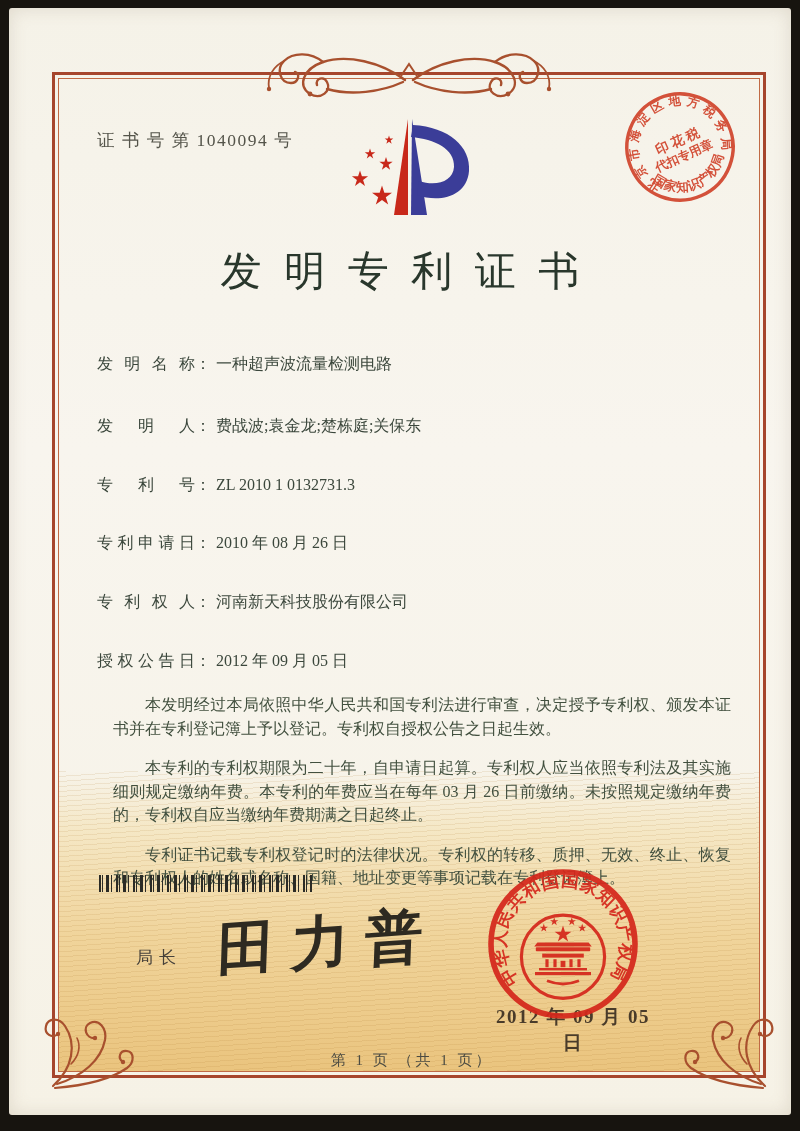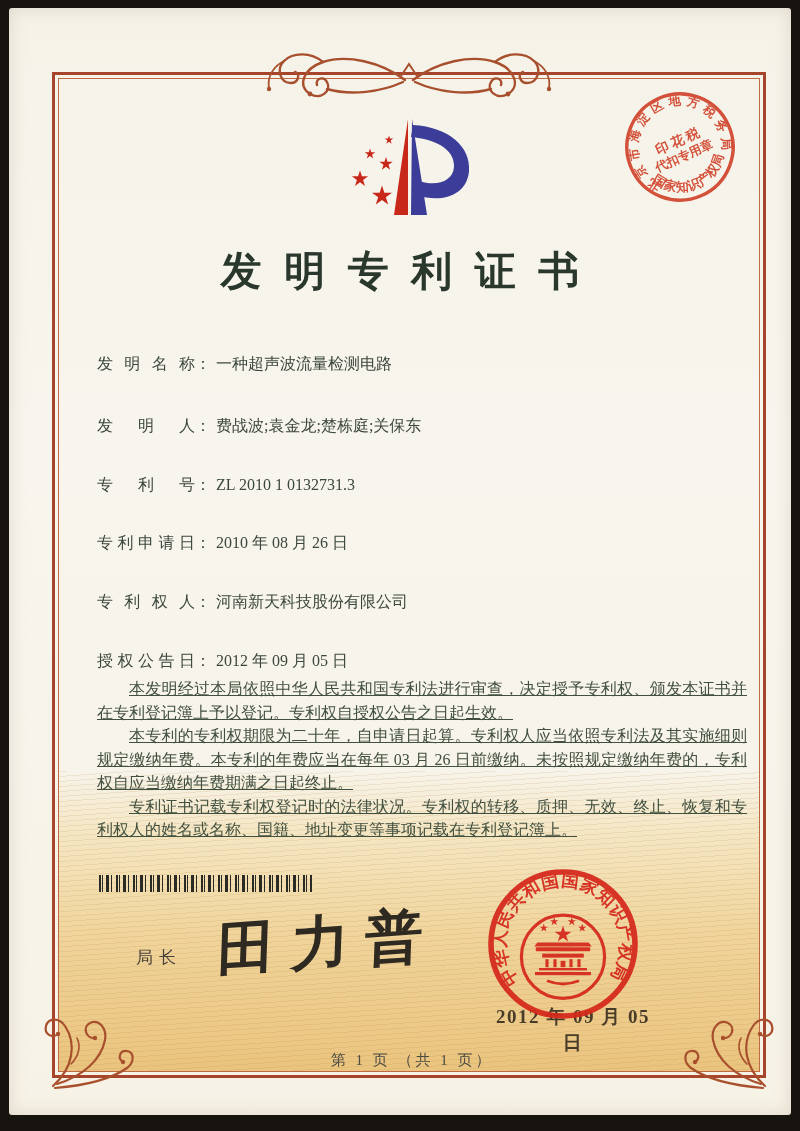--- a/index.html
+++ b/index.html
@@ -37,37 +37,37 @@
     font-size:17.5px;letter-spacing:1.5px;color:#54544a;
   }
   .logo{position:absolute;left:322px;top:95px;width:150px;height:130px;}
   .stamp{
     position:absolute;left:612px;top:80px;width:118px;height:118px;
     transform:rotate(-24deg);opacity:.88;
   }
   .title{
     position:absolute;left:0;top:236px;width:100%;
     display:flex;justify-content:center;
-    font-size:41px;font-weight:bold;color:#29372c;
+    font-size:41px;font-weight:normal;color:#29372c;
   }
   .title span{letter-spacing:.55em;margin-right:-.55em;}
 
   .row{
     position:absolute;left:88px;display:flex;align-items:baseline;
     font-size:16px;color:#3b473c;
   }
   .row .lab{display:inline-block;width:98px;text-align:justify;text-align-last:justify;}
   .row .col{margin-right:5px;}
   .r0{top:346px}.r1{top:408px}.r2{top:467px}.r3{top:525px}.r4{top:584px}.r5{top:643px}
 
   .paras{
     position:absolute;left:88px;top:669px;width:650px;
     font-size:16px;line-height:23.5px;text-align:justify;color:#42503f;
   }
-  .paras p{margin:0;text-indent:2em;text-decoration:underline;}
+  .paras p{margin:16px;text-indent:2em;}
 
   .barcode{
     position:absolute;left:90px;top:867px;width:213px;height:17px;
     background:repeating-linear-gradient(90deg,
       #2b2b26 0 2px, rgba(0,0,0,0) 2px 3px,
       #2b2b26 3px 4px, rgba(0,0,0,0) 4px 7px,
       #2b2b26 7px 10px, rgba(0,0,0,0) 10px 12px,
       #2b2b26 12px 13px, rgba(0,0,0,0) 13px 17px);
   }
   .sig-label{position:absolute;left:127px;top:938px;font-size:17px;color:#46413a;letter-spacing:6px;}
@@ -131,20 +131,21 @@
       </g>
     <path d="M-8,34 L0,22 L8,34" transform="translate(165,0)" fill="none" stroke="#a8502e" stroke-width="2"></path>
   </svg>
   <svg class="ornament orn-bl" viewBox="0 0 130 92">
     <use href="#cornerfl"></use>
   </svg>
   <svg class="ornament orn-br" viewBox="0 0 130 92">
     <use href="#cornerfl"></use>
   </svg>
 
+  <div class="cert-no">证 书 号 第 1040094 号</div>
 
   <svg class="logo" viewBox="0 0 150 130">
     <g fill="#c8281a">
       <use href="#star" transform="translate(58,37) scale(4.5)"></use>
       <use href="#star" transform="translate(39,51) scale(5.5)"></use>
       <use href="#star" transform="translate(55,61) scale(7)"></use>
       <use href="#star" transform="translate(29,76) scale(8.5)"></use>
       <use href="#star" transform="translate(51,93) scale(10.5)"></use>
       <polygon points="77,16 63,112 77,112"></polygon>
     </g>

